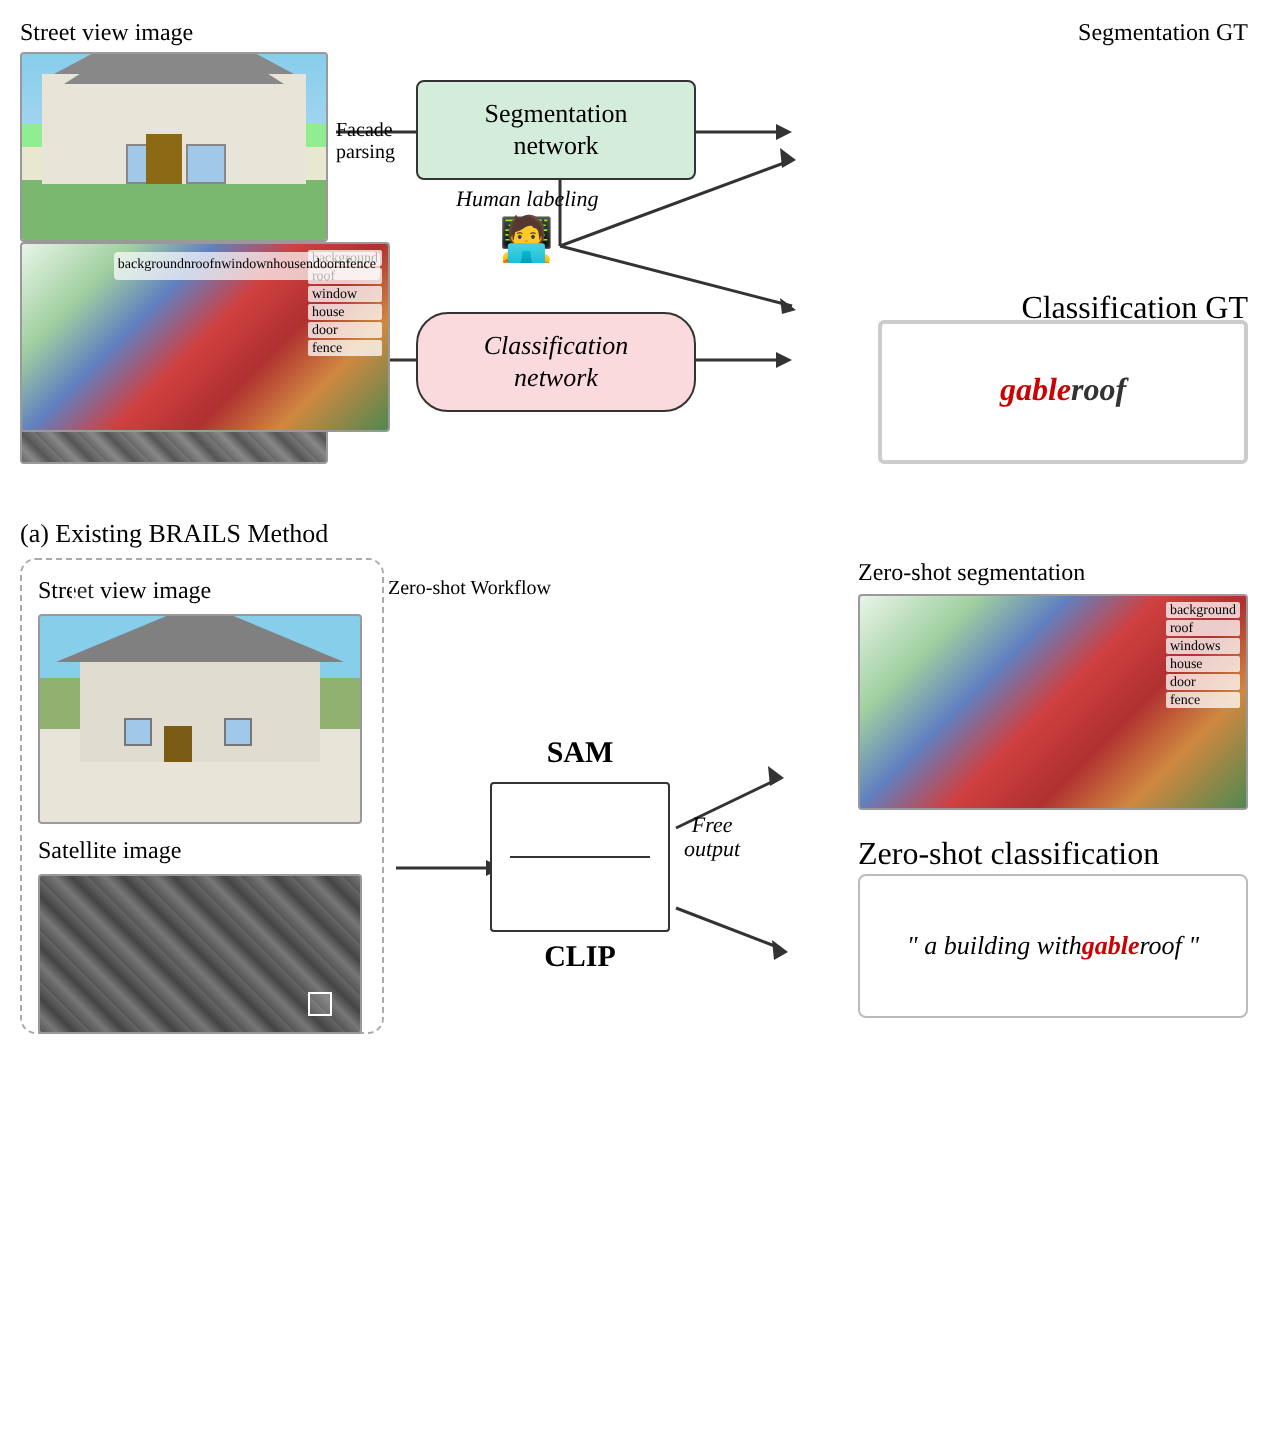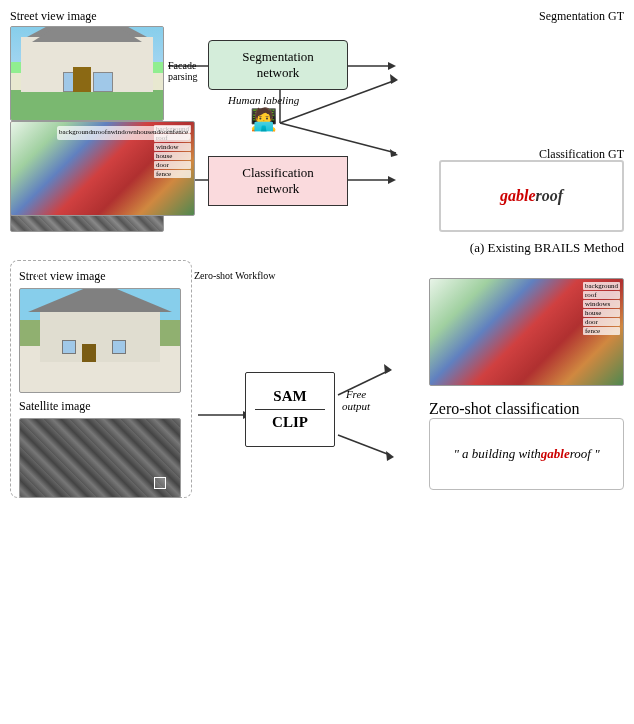--- a/index.html
+++ b/index.html
@@ -34,31 +34,32 @@
       border-radius: 4px;
       padding: 8px 14px;
       text-align: center;
       font-size: 13px;
       width: 140px;
     }
 
     .cls-network-box {
       background: #fadadd;
       border: 1.5px solid #333;
-      border-radius: 0;
+      border-radius: 16px;
       padding: 8px 14px;
       text-align: center;
       font-size: 13px;
       width: 140px;
+      font-style: italic;
     }
 
     .caption-a {
-      text-align: right;
-      font-size: 13px;
-      margin-top: 2px;
+      text-align: left;
+      font-size: 13px;
+      margin-top: 21px;
       font-weight: normal;
     }
 
     
     .section-b {
       flex: 1;
       display: flex;
       flex-direction: column;
     }
 
@@ -260,21 +261,21 @@
           <span class="seg-label-item">background</span>
           <span class="seg-label-item">roof</span>
           <span class="seg-label-item">window</span>
           <span class="seg-label-item">house</span>
           <span class="seg-label-item">door</span>
           <span class="seg-label-item">fence</span>
         </div>
       </div>
 
       <div class="pos" style="right:0; top:138px; width:185px; text-align:right;">
-        <span style="font-size:12px;">Classification GT</span>
+        <span style="font-size:16px;">Classification GT</span>
       </div>
 
       <div class="pos" style="right:0; top:152px; width:185px; height:72px; border:2px solid #ccc; border-radius:3px; background:#fff; display:flex; align-items:center; justify-content:center;">
         <span style="font-size:16px; font-style:italic; font-weight:bold; color:#cc0000;">gable </span>
           <span style="font-size:16px; font-style:italic; font-weight:bold; color:#333;">roof</span>
       </div>
 
     </div>
 
     <div class="caption-a">
@@ -319,31 +320,34 @@
         <div style="width:162px;height:80px;border:1px solid #999;border-radius:2px;background:repeating-linear-gradient(45deg,#555 0px,#777 6px,#444 12px,#666 18px);">
           <div style="position:absolute;top:10px;left:25px;width:14px;height:14px;border:1px solid #fff;background:rgba(255,255,255,0.15);"></div>
           <div style="position:absolute;bottom:8px;right:25px;width:12px;height:12px;border:1px solid #fff;background:rgba(255,255,255,0.15);"></div>
         </div>
       </div>
 
       <div class="pos" style="left:184px; top:10px; font-size:10px;">
         <span>Zero-shot Workflow</span>
       </div>
 
-      <div class="pos" style="left:235px; top:112px; width:90px; height:75px; border:1.5px solid #333; border-radius:2px; background:#fff; display:flex; flex-direction:column; align-items:center; justify-content:center;">
+      <div class="pos" style="left:235px; top:112px; width:90px; height:75px; border:1.5px solid #333; border-radius:2px; background:#fff; display:flex; flex-direction:column; align-items:center; justify-content:center;gap:38px;">
         <span style="font-size:15px;font-weight:bold;">SAM</span>
         <div style="width:80%;border-top:1px solid #333;margin:4px 0;"></div>
         <span style="font-size:15px;font-weight:bold;">CLIP</span>
       </div>
 
       <div class="pos" style="left:332px; top:116px; font-size:11px; font-style:italic; white-space:pre-line; text-align:center;">
         <span>Free
 output</span>
       </div>
 
+      <div class="pos" style="right:0; top:0; width:195px; font-size:12px;">
+        <span>Zero-shot segmentation</span>
+      </div>
 
       <div class="pos" style="right:0; top:18px; width:195px; height:108px; border:1px solid #999; border-radius:2px; overflow:hidden; background:linear-gradient(135deg,#e8f4e8 0%,#a0d0a0 20%,#6080c0 35%,#d04040 50%,#b03030 65%,#d08840 80%,#508850 100%);">
         <div class="seg-label-overlay">
           <span class="seg-label-item">background</span>
           <span class="seg-label-item">roof</span>
           <span class="seg-label-item">windows</span>
           <span class="seg-label-item">house</span>
           <span class="seg-label-item">door</span>
           <span class="seg-label-item">fence</span>
         </div>

